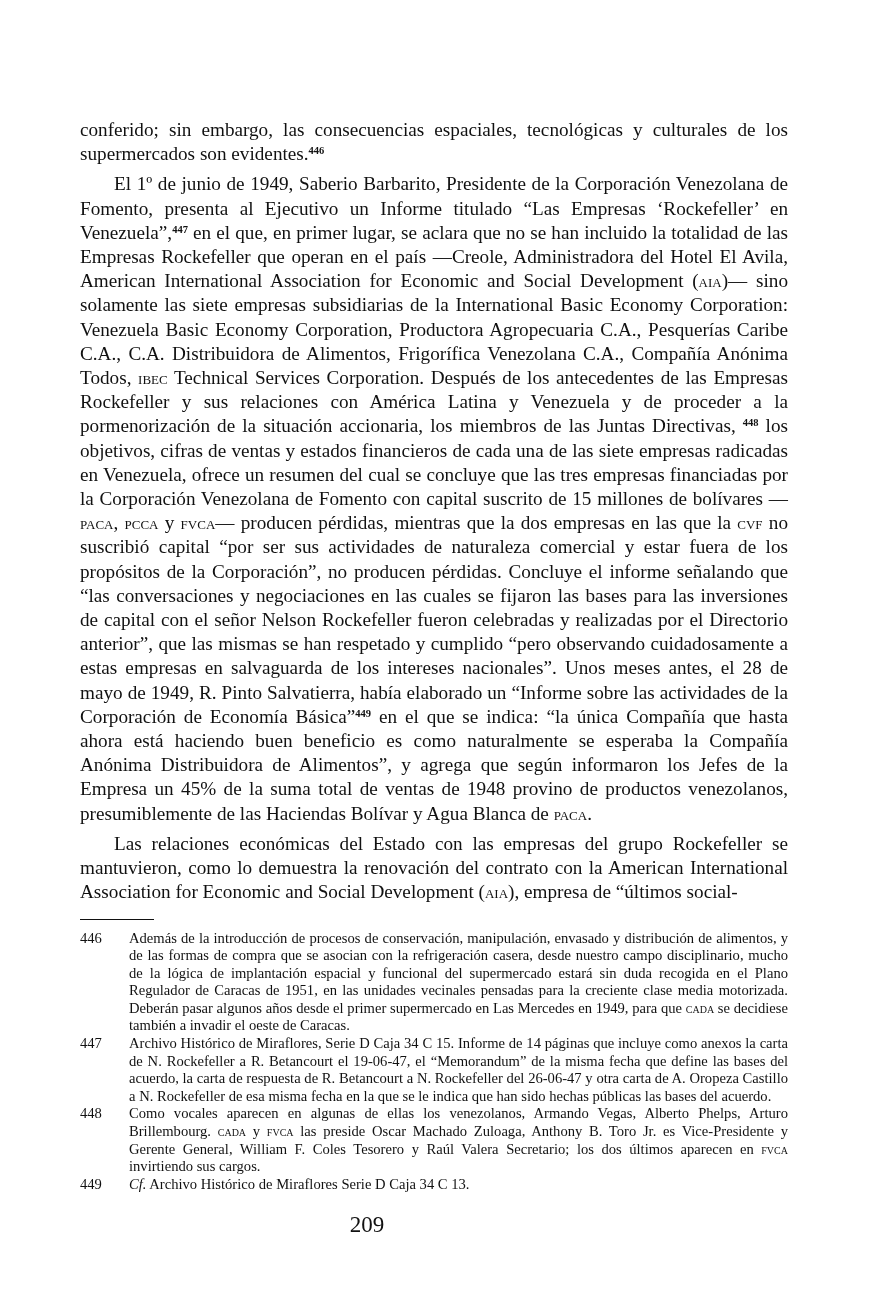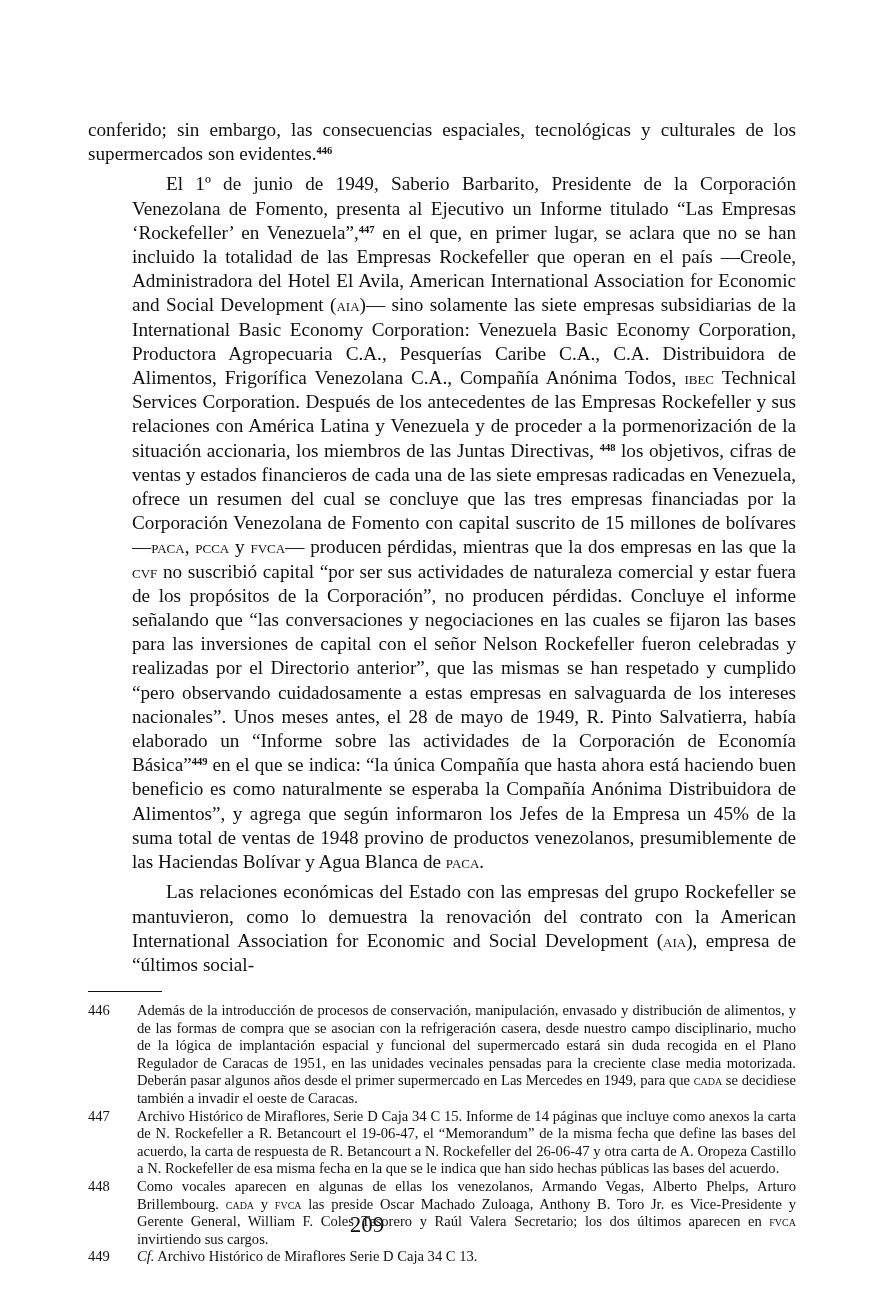--- a/index.html
+++ b/index.html
@@ -1,25 +1,25 @@
 <!DOCTYPE html>
 <html><head>
 <meta charset="utf-8">
 <style>
   html, body { margin: 0; padding: 0; background: #ffffff; }
   body { width: 871px; height: 1311px; position: relative; overflow: hidden; color: #111; }
   .page {
-    position: absolute; left: 88px; top: 118px; width: 708px;
+    position: absolute; left: 80px; top: 118px; width: 708px;
     font-family: "Liberation Serif", "DejaVu Serif", serif;
   }
   .para {
     font-size: 19.2px; line-height: 24.2px; text-align: justify; margin: 0;
     hyphens: manual;
   }
-  .para.indent { text-indent: 34px; margin-left: 44px; }
+  .para.indent { text-indent: 34px; }
   .para + .para { margin-top: 6px; }
   sup.fn { font-size: 10.5px; vertical-align: 6px; line-height: 0; font-weight: bold; }
   .sc { font-variant: small-caps; text-transform: lowercase; font-size: 0.95em; }
   .rule { width: 74px; border-top: 1px solid #111; margin: 14px 0 10px 0; }
   .notes { font-size: 14.6px; line-height: 17.6px; }
   .note { display: flex; margin: 0; }
   .note-num { width: 49px; flex: none; }
   .note-text { flex: 1; text-align: justify; }
   .page-num {
     position: absolute; left: 0; width: 734px; top: 1212px; text-align: center;

